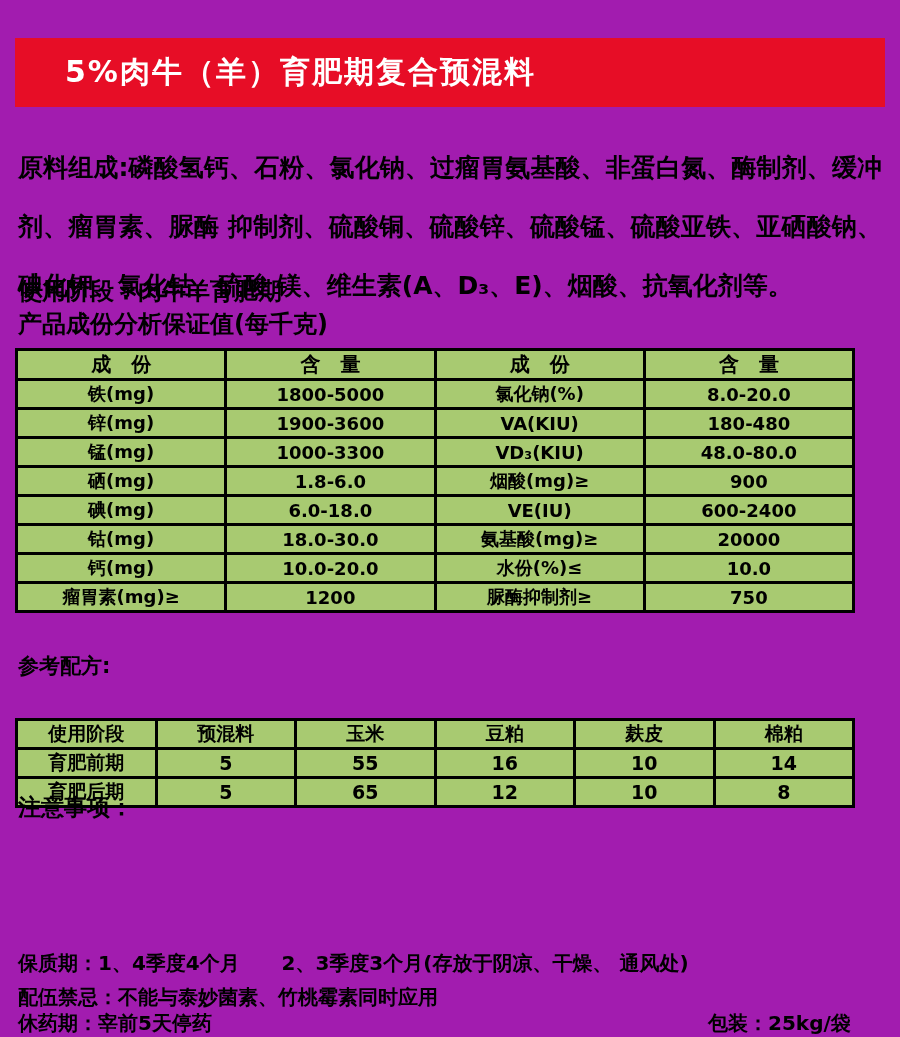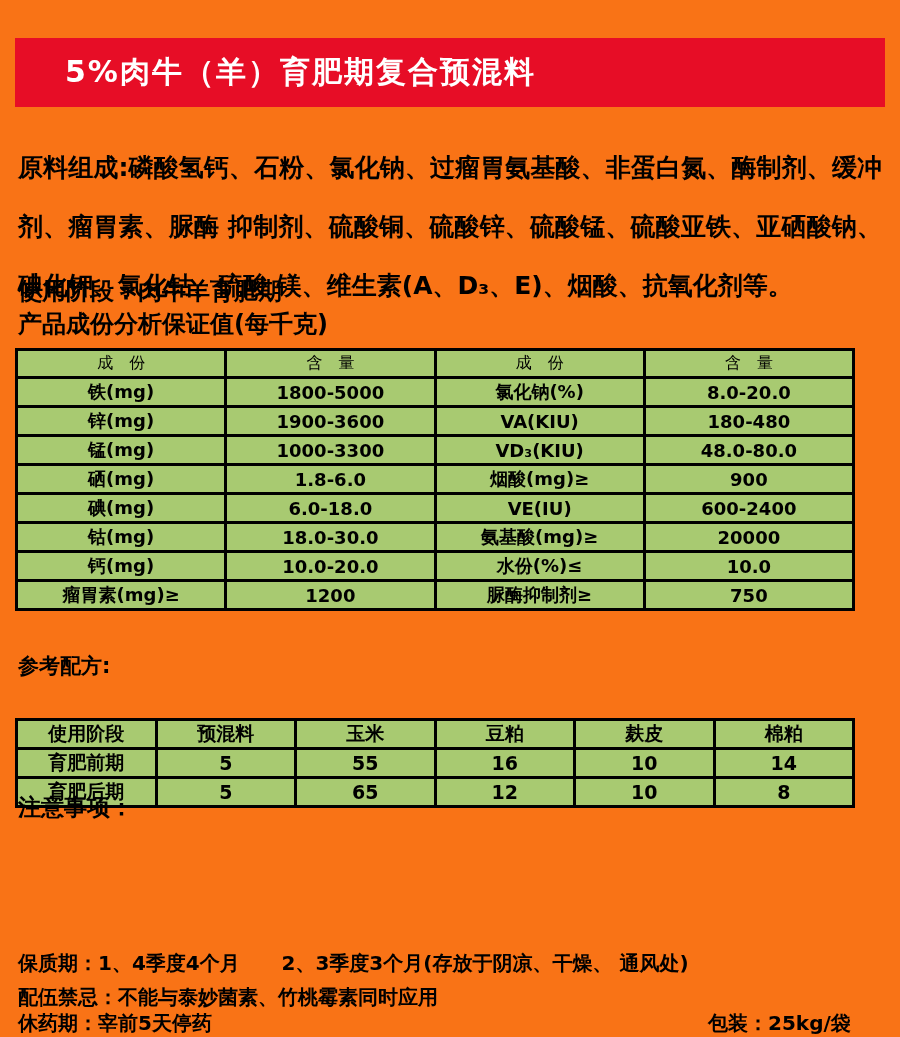--- a/index.html
+++ b/index.html
@@ -1,19 +1,19 @@
 <!DOCTYPE html>
 <html><head>
 <meta charset="utf-8">
 <style>
   html,body{margin:0;padding:0;}
   .page{
     position:relative;
     width:900px;height:1037px;
-    background:#f97316;
+    background:#a21caf;
     font-family:"DejaVu Sans","Liberation Sans",sans-serif;
     color:#000;
     overflow:hidden;
   }
   .banner{
     position:absolute;left:15px;top:38px;width:870px;height:69px;
     background:#e70d26;
     display:flex;align-items:center;box-sizing:border-box;padding-left:50px;
   }
   .banner-title{
@@ -37,21 +37,21 @@
     background:#a8ca71;
   }
   th,td{
     border:3px solid #000;
     text-align:center;vertical-align:middle;
     padding:0 2px;overflow:hidden;white-space:nowrap;
   }
   .analysis-table{
     position:absolute;left:15px;top:348px;width:840px;
   }
-  .analysis-table th{height:25px;font-size:16px;font-weight:normal;}
+  .analysis-table th{height:25px;font-size:20px;font-weight:bold;}
   .analysis-table td{height:26px;font-size:18px;font-weight:bold;}
   .formula-title{
     position:absolute;left:18px;top:652px;
     font-size:21px;font-weight:bold;
   }
   .formula-table{
     position:absolute;left:15px;top:686px;width:840px;margin-top:32px;
   }
   .formula-table th{height:25px;font-size:19px;font-weight:bold;}
   .formula-table td{height:26px;font-size:19px;font-weight:bold;}

